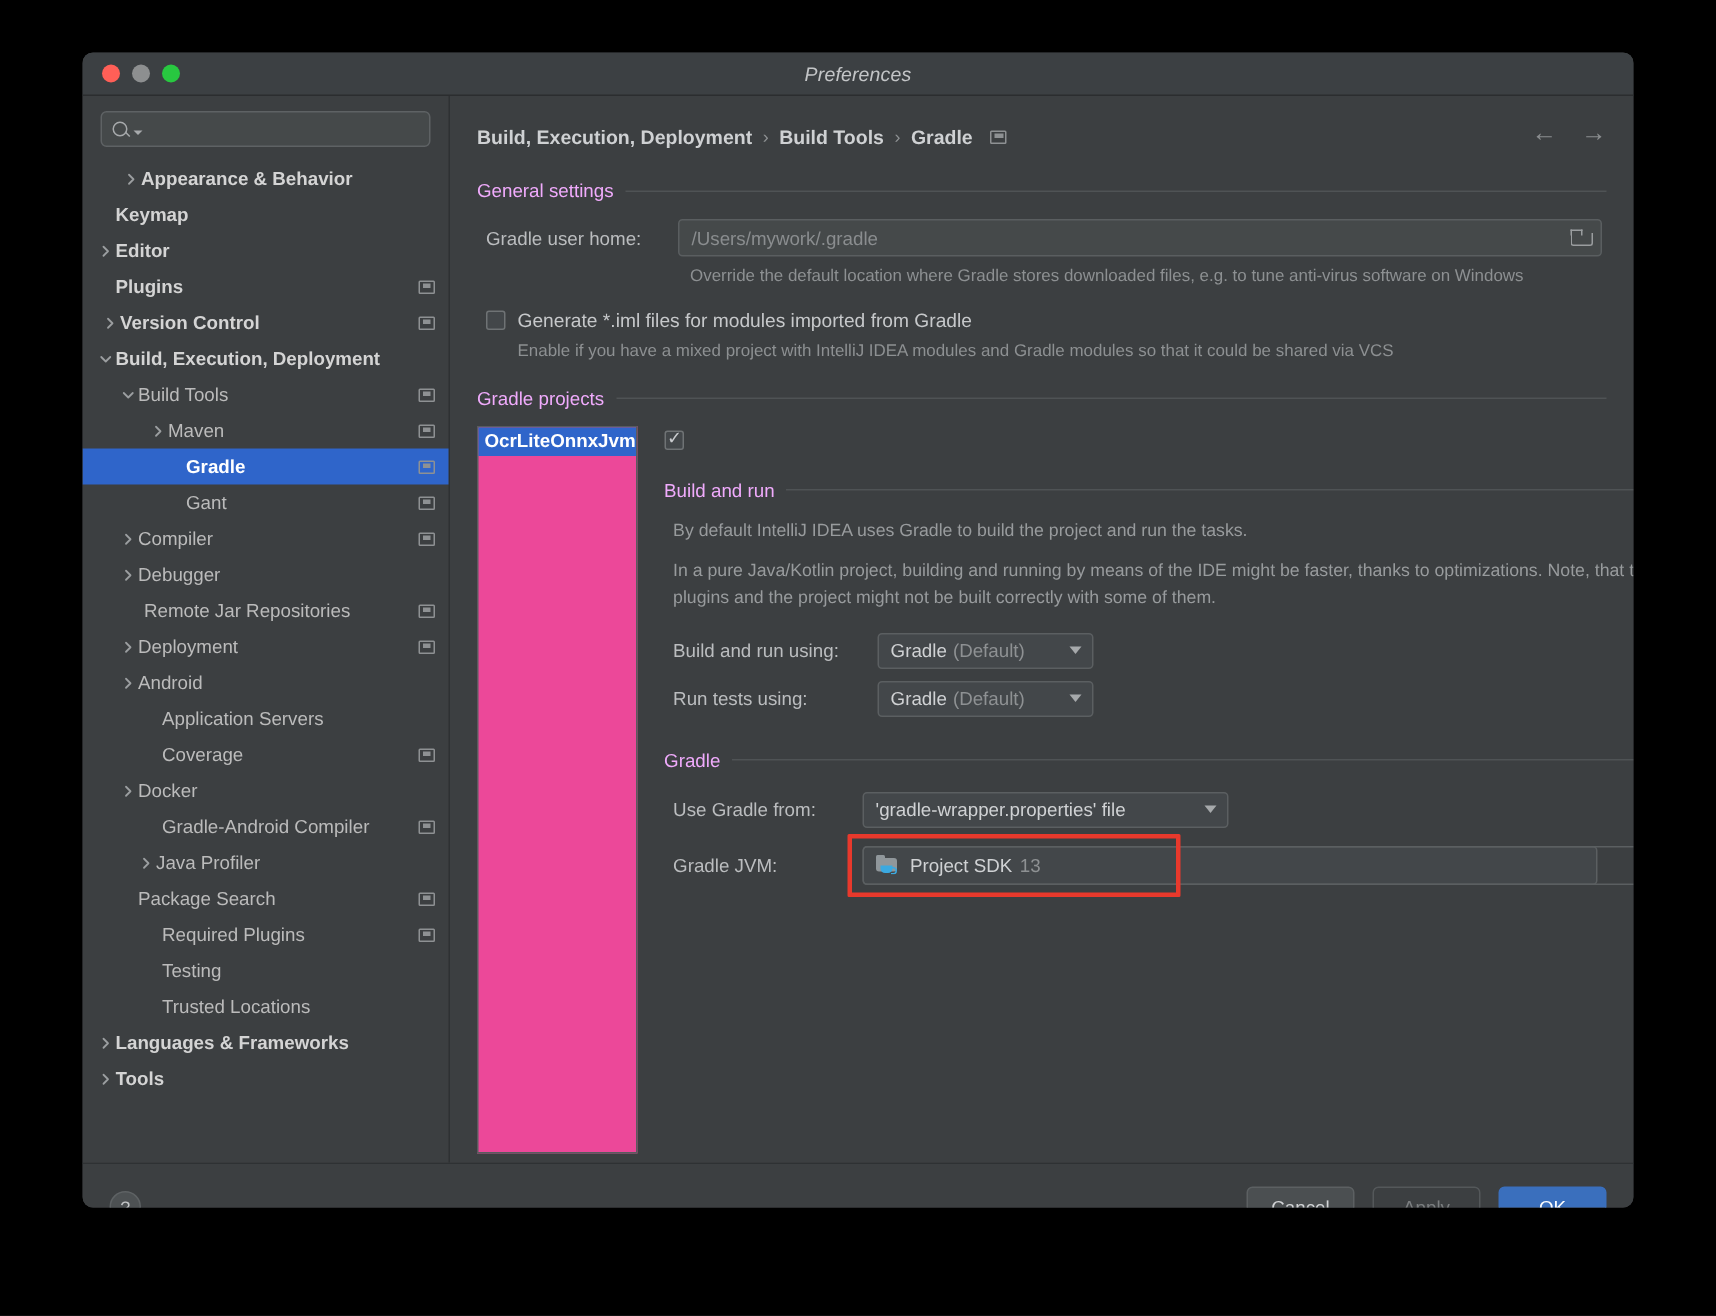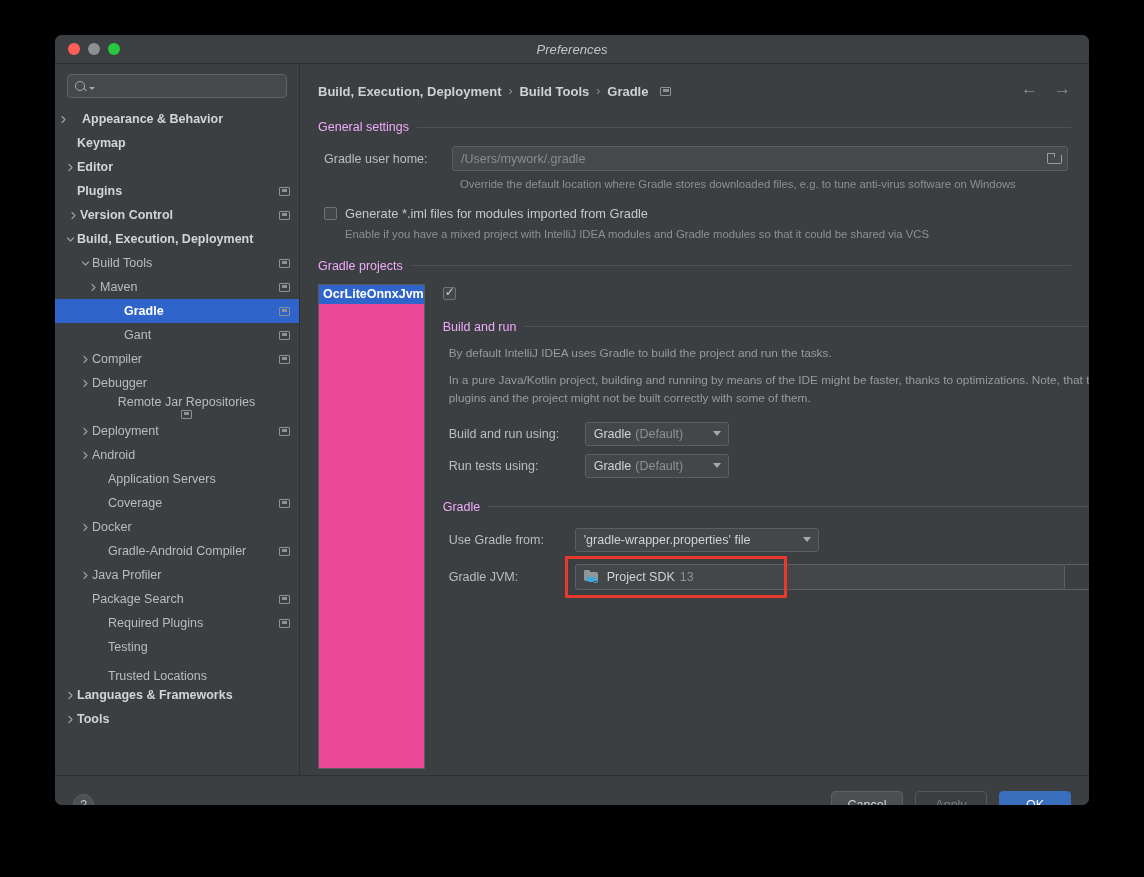--- a/index.html
+++ b/index.html
@@ -272,21 +272,21 @@
   <div class="body-split">
 
     <div class="sidebar">
       <div class="search-wrap">
         <div class="search-box">
           <span class="search-ico"></span>
           <span class="search-caret"></span>
         </div>
       </div>
       <div class="tree" id="tree">
-          <div class="tree-row bold" style="padding-left: 2px; gap: 12px;">
+          <div class="tree-row bold" style="padding-left: 26px;">
             <span class="arrow">
               <svg width="9" height="9" viewBox="0 0 9 9">
                 <path d="M3 1.5 L6 4.5 L3 7.5" fill="none" stroke="#9b9ea0" stroke-width="1.2" stroke-linecap="round" stroke-linejoin="round"></path>
               </svg>
             </span>
             <span class="lbl">Appearance &amp; Behavior</span>
           </div>
           <div class="tree-row bold" style="padding-left: 9px;">
             <span class="arrow"></span>
             <span class="lbl">Keymap</span>
@@ -323,21 +323,21 @@
           </div>
           <div class="tree-row" style="padding-left: 24px;">
             <span class="arrow">
               <svg width="9" height="9" viewBox="0 0 9 9">
                 <path d="M1.5 3 L4.5 6 L7.5 3" fill="none" stroke="#9b9ea0" stroke-width="1.2" stroke-linecap="round" stroke-linejoin="round"></path>
               </svg>
             </span>
             <span class="lbl">Build Tools</span>
             <span class="cfg-ico"></span>
           </div>
-          <div class="tree-row" style="padding-left: 32px;">
+          <div class="tree-row" style="padding-left: 44px;">
             <span class="arrow">
               <svg width="9" height="9" viewBox="0 0 9 9">
                 <path d="M3 1.5 L6 4.5 L3 7.5" fill="none" stroke="#9b9ea0" stroke-width="1.2" stroke-linecap="round" stroke-linejoin="round"></path>
               </svg>
             </span>
             <span class="lbl">Maven</span>
             <span class="cfg-ico"></span>
           </div>
           <div class="tree-row bold selected" style="padding-left: 56px;">
             <span class="arrow"></span>
@@ -359,21 +359,21 @@
             <span class="cfg-ico"></span>
           </div>
           <div class="tree-row" style="padding-left: 24px;">
             <span class="arrow">
               <svg width="9" height="9" viewBox="0 0 9 9">
                 <path d="M3 1.5 L6 4.5 L3 7.5" fill="none" stroke="#9b9ea0" stroke-width="1.2" stroke-linecap="round" stroke-linejoin="round"></path>
               </svg>
             </span>
             <span class="lbl">Debugger</span>
           </div>
-          <div class="tree-row" style="padding-left: 28px; flex-direction: column;">
+          <div class="tree-row" style="padding-left: 28px;">
             <span class="arrow"></span>
             <span class="lbl">Remote Jar Repositories</span>
             <span class="cfg-ico"></span>
           </div>
           <div class="tree-row" style="padding-left: 24px;">
             <span class="arrow">
               <svg width="9" height="9" viewBox="0 0 9 9">
                 <path d="M3 1.5 L6 4.5 L3 7.5" fill="none" stroke="#9b9ea0" stroke-width="1.2" stroke-linecap="round" stroke-linejoin="round"></path>
               </svg>
             </span>
@@ -403,43 +403,43 @@
                 <path d="M3 1.5 L6 4.5 L3 7.5" fill="none" stroke="#9b9ea0" stroke-width="1.2" stroke-linecap="round" stroke-linejoin="round"></path>
               </svg>
             </span>
             <span class="lbl">Docker</span>
           </div>
           <div class="tree-row" style="padding-left: 40px;">
             <span class="arrow"></span>
             <span class="lbl">Gradle-Android Compiler</span>
             <span class="cfg-ico"></span>
           </div>
+          <div class="tree-row" style="padding-left: 36px;">
+            <span class="arrow">
+              <svg width="9" height="9" viewBox="0 0 9 9">
+                <path d="M3 1.5 L6 4.5 L3 7.5" fill="none" stroke="#9b9ea0" stroke-width="1.2" stroke-linecap="round" stroke-linejoin="round"></path>
+              </svg>
+            </span>
+            <span class="lbl">Java Profiler</span>
+          </div>
           <div class="tree-row" style="padding-left: 24px;">
-            <span class="arrow">
-              <svg width="9" height="9" viewBox="0 0 9 9">
-                <path d="M3 1.5 L6 4.5 L3 7.5" fill="none" stroke="#9b9ea0" stroke-width="1.2" stroke-linecap="round" stroke-linejoin="round"></path>
-              </svg>
-            </span>
-            <span class="lbl">Java Profiler</span>
-          </div>
-          <div class="tree-row" style="padding-left: 24px;">
             <span class="arrow"></span>
             <span class="lbl">Package Search</span>
             <span class="cfg-ico"></span>
           </div>
           <div class="tree-row" style="padding-left: 40px;">
             <span class="arrow"></span>
             <span class="lbl">Required Plugins</span>
             <span class="cfg-ico"></span>
           </div>
           <div class="tree-row" style="padding-left: 40px;">
             <span class="arrow"></span>
             <span class="lbl">Testing</span>
           </div>
-          <div class="tree-row" style="padding-left: 40px; align-items: flex-end;">
+          <div class="tree-row" style="padding-left: 40px;">
             <span class="arrow"></span>
             <span class="lbl">Trusted Locations</span>
           </div>
           <div class="tree-row bold" style="padding-left: 9px;">
             <span class="arrow">
               <svg width="9" height="9" viewBox="0 0 9 9">
                 <path d="M3 1.5 L6 4.5 L3 7.5" fill="none" stroke="#9b9ea0" stroke-width="1.2" stroke-linecap="round" stroke-linejoin="round"></path>
               </svg>
             </span>
             <span class="lbl">Languages &amp; Frameworks</span>

